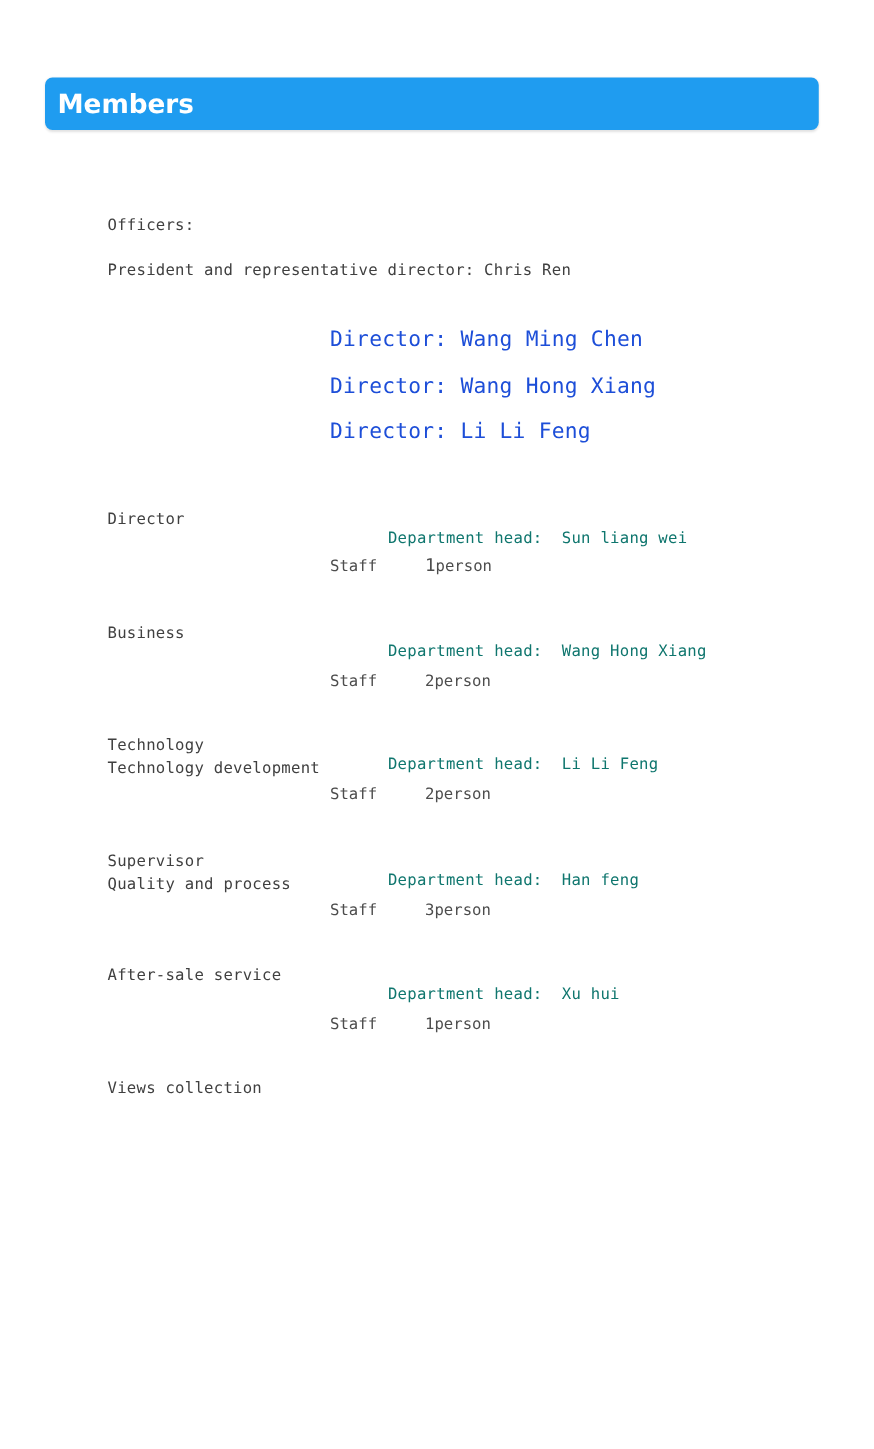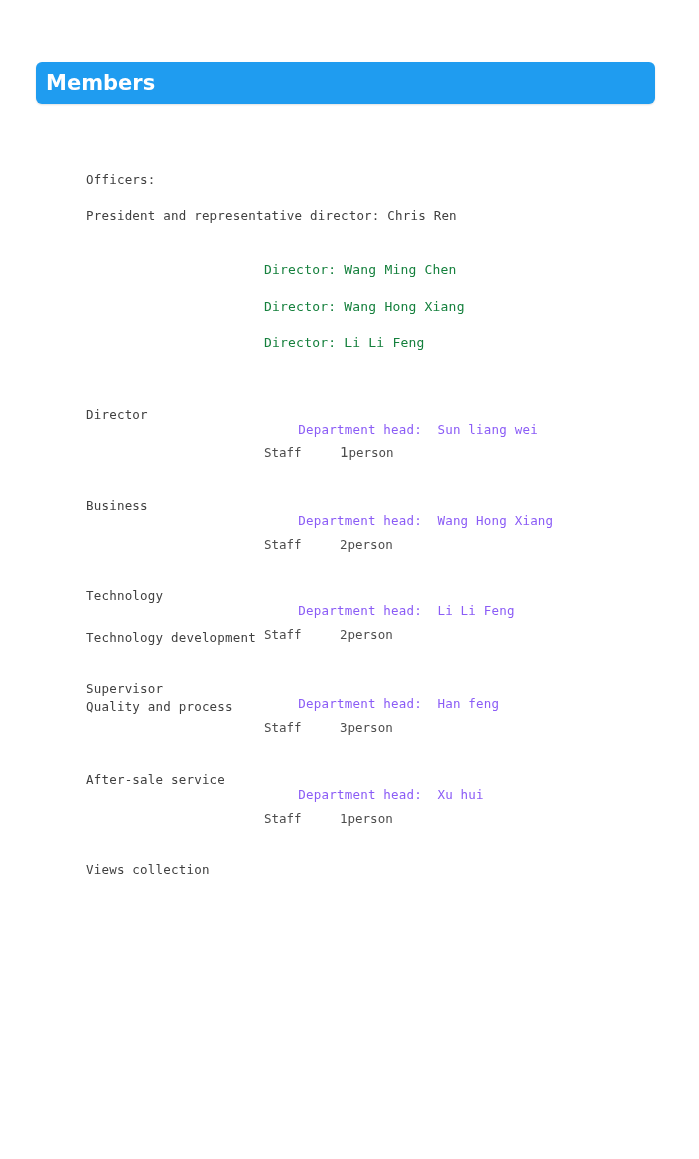--- a/index.html
+++ b/index.html
@@ -80,31 +80,31 @@
     font-family: "DejaVu Sans Mono", monospace;
     font-size: 12.5px;
     color: #404040;
     white-space: pre;
     letter-spacing: 0.2px;
   }
   .dir-row {
     position: absolute;
     left: 264px;
     font-family: "DejaVu Sans Mono", monospace;
-    font-size: 13px;
-    color: #15803d;
+    font-size: 17px;
+    color: #1d4ed8;
     white-space: pre;
     letter-spacing: 0.2px;
   }
   .deptline {
     position: absolute;
-    left: 252px;
+    left: 264px;
     font-family: "DejaVu Sans Mono", monospace;
     font-size: 12.5px;
-    color: #8b5cf6;
+    color: #0f766e;
     white-space: pre;
     letter-spacing: 0.2px;
   }
 </style>
 </head>
 <body>
 
 <div class="page">
 
   <div class="banner">
@@ -130,21 +130,21 @@
 
     <div class="plain" style="left:86px; top:498px;">Business</div>
     <div class="deptline" style="top:498px;">
       <span>Department head:</span><span>&nbsp;&nbsp;</span><span>Wang Hong Xiang</span>
     </div>
     <div class="staffrow" style="top:534px;">
       <span class="staff-word">Staff</span><span class="staff-num">2</span><span class="staff-unit">person</span>
     </div>
 
     <div class="plain" style="left:86px; top:588px;">Technology</div>
-    <div class="plain" style="left:86px; top:606px;margin-top:24px;">Technology development</div>
+    <div class="plain" style="left:86px; top:606px;">Technology development</div>
     <div class="deptline" style="top:588px;">
       <span>Department head:</span><span>&nbsp;&nbsp;</span><span>Li Li Feng</span>
     </div>
     <div class="staffrow" style="top:624px;">
       <span class="staff-word">Staff</span><span class="staff-num">2</span><span class="staff-unit">person</span>
     </div>
 
     <div class="plain" style="left:86px; top:681px;">Supervisor</div>
     <div class="plain" style="left:86px; top:699px;">Quality and process</div>
     <div class="deptline" style="top:681px;">

